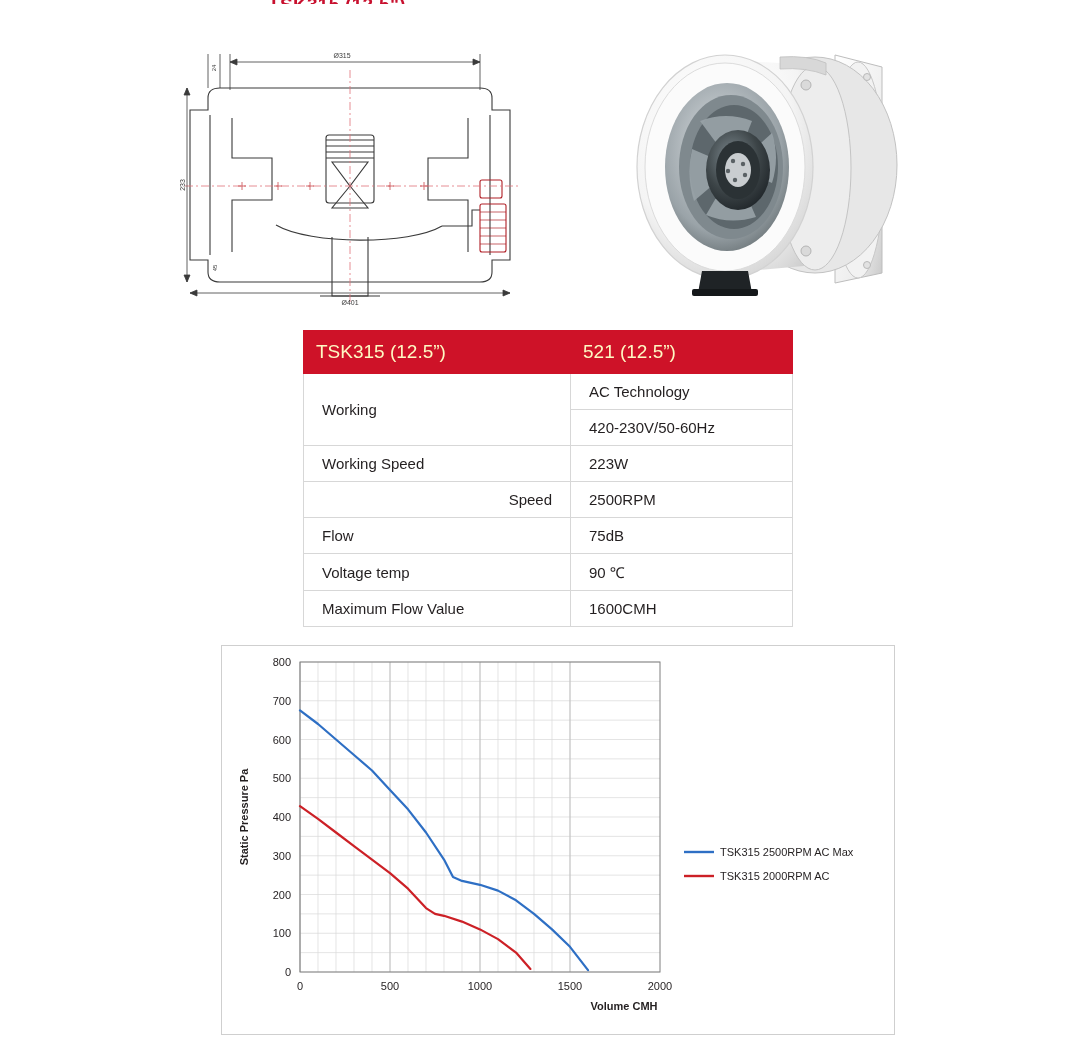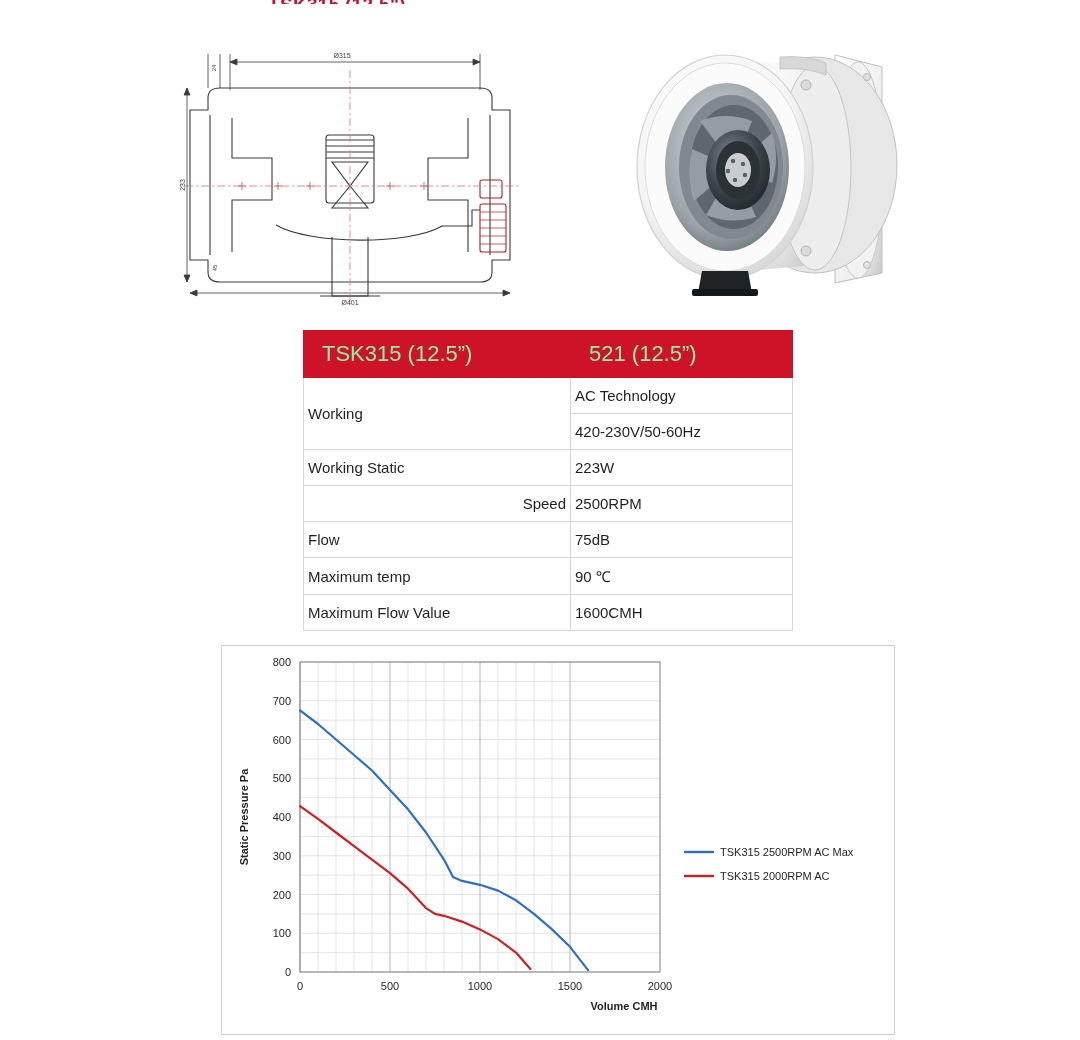--- a/index.html
+++ b/index.html
@@ -62,31 +62,31 @@
   .spec-table {
     position: absolute;
     left: 303px;
     top: 330px;
     width: 490px;
     border-collapse: collapse;
     font-size: 15px;
   }
   .spec-table td {
     border: 1px solid #d7d7d7;
-    padding: 8px 4px;
+    padding: 8px 18px;
     vertical-align: middle;
     height: 19px;
   }
   .spec-table tr.header td {
     background: #ce1228;
-    color: #86efac;
-    font-size: 22px;
+    color: #fef9c3;
+    font-size: 19px;
     font-weight: normal;
     border: 1px solid #ce1228;
-    padding: 10px 18px;
+    padding: 10px 12px;
     height: 22px;
   }
   .col-label { width: 230px; }
   .indent { padding-left: 18px !important; text-align: right; }
 
   
   .chart-panel {
     position: absolute;
     left: 221px;
     top: 645px;
@@ -279,33 +279,33 @@
       <td>521 (12.5”)</td>
     </tr>
     <tr>
       <td class="col-label" rowspan="2">Working</td>
       <td>AC Technology</td>
     </tr>
     <tr>
       <td>420-230V/50-60Hz</td>
     </tr>
     <tr>
-      <td class="col-label">Working Static</td>
+      <td class="col-label">Working Speed</td>
       <td>223W</td>
     </tr>
     <tr>
       <td class="col-label indent">Speed</td>
       <td>2500RPM</td>
     </tr>
     <tr>
       <td class="col-label">Flow</td>
       <td>75dB</td>
     </tr>
     <tr>
-      <td class="col-label">Maximum temp</td>
+      <td class="col-label">Voltage temp</td>
       <td>90 ℃</td>
     </tr>
     <tr>
       <td class="col-label">Maximum Flow Value</td>
       <td>1600CMH</td>
     </tr>
   </tbody>
 </table>
 
 <div class="chart-panel">

